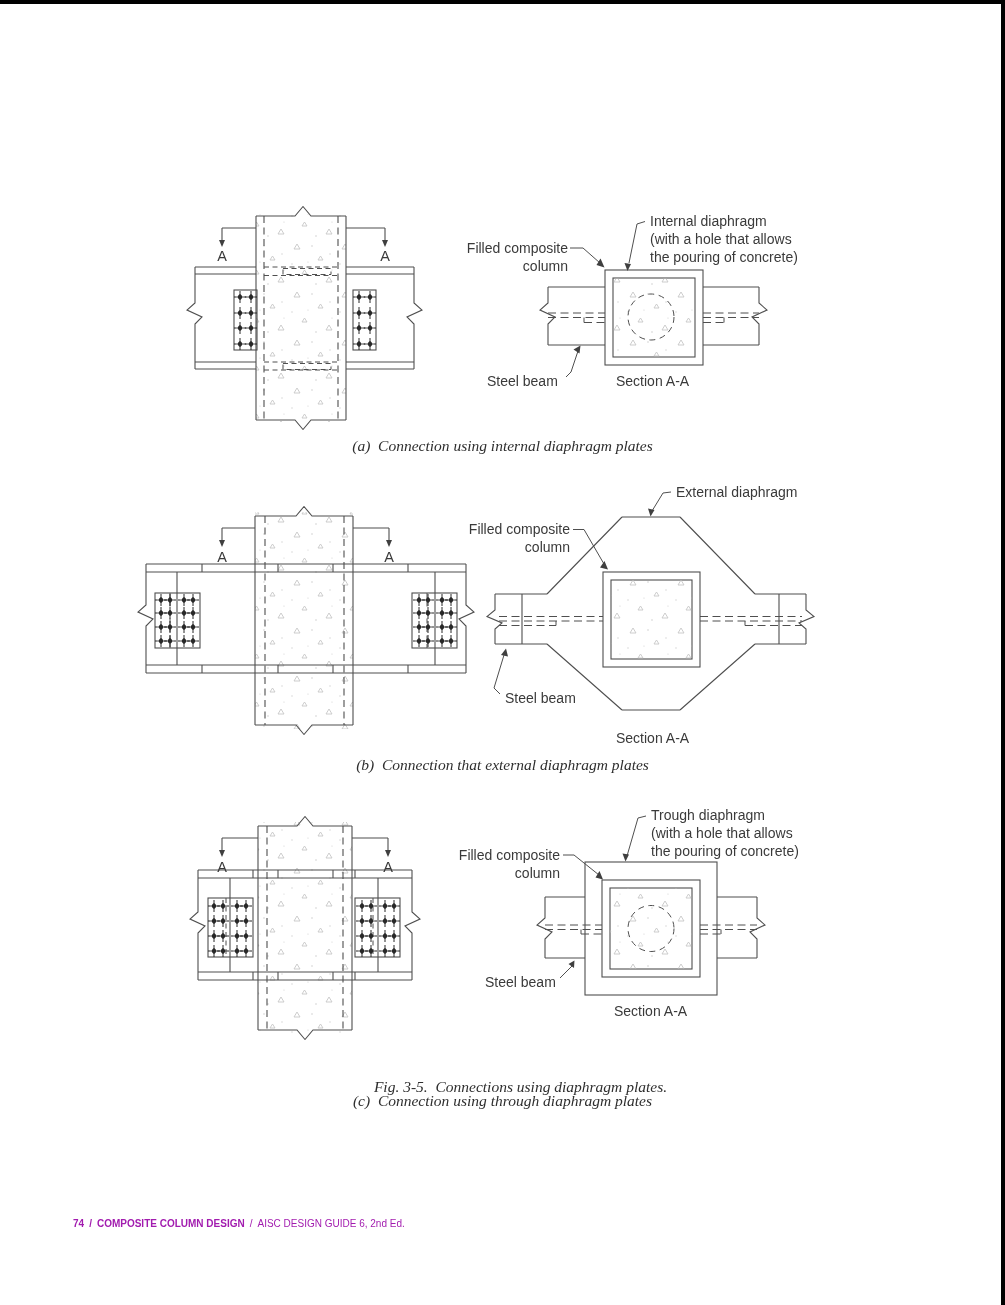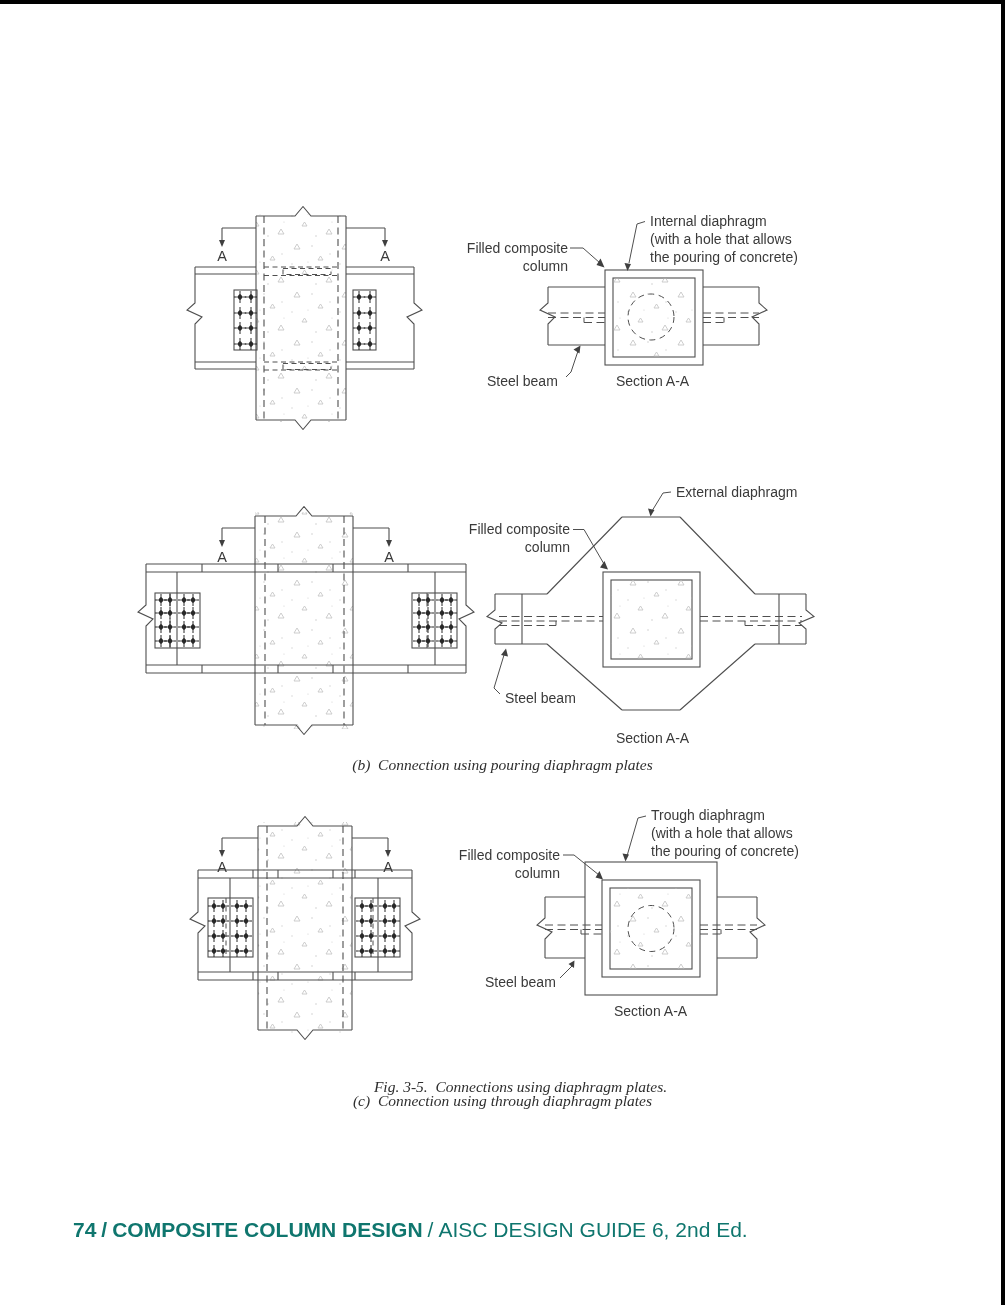--- a/index.html
+++ b/index.html
@@ -18,21 +18,21 @@
   svg.art .dcirc { stroke-dasharray:6 4.5; stroke-width:1; }
   svg.art text { font-family:"Liberation Sans", sans-serif; font-size:14px; fill:#3a3a3a; stroke:none; }
   svg.art text.marker { font-size:14.5px; }
   svg.art .arrow { fill:#3f3f3f; stroke:none; }
   .caption {
     position:absolute; left:0; width:1005px; text-align:center;
     font-family:"Liberation Serif", serif; font-style:italic; font-size:15.5px;
     color:#2e2e2e; white-space:pre;
   }
   .cap-a { top:437px; } .cap-b { top:756px; } .cap-c { top:1092px; } .cap-fig { top:1078px;padding-left:18px; }
-  .footer { position:absolute; left:73px; top:1218px; font-size:21px; color:#0f766e; }
+  .footer { position:absolute; left:73px; top:1218px; font-size:10px; color:#a21caf; }
   .footer .b { font-weight:bold; }
   .footer .sep { margin:0 5px; }
 </style>
 </head>
 <body>
 
 <div class="page">
   <div class="edge-top"></div>
   <div class="edge-right"></div>
 
@@ -273,20 +273,21 @@
       <text x="651" y="820">Trough diaphragm</text>
       <text x="651" y="838">(with a hole that allows</text>
       <text x="651" y="856">the pouring of concrete)</text>
       <text x="560" y="860" text-anchor="end">Filled composite</text>
       <text x="560" y="878" text-anchor="end">column</text>
       <text x="485" y="987">Steel beam</text>
       <text x="614" y="1016">Section A-A</text>
     </g>
   </svg>
 
-  <div class="caption cap-b">(b)  Connection using pouring diaphragm plates</div>
+  <div class="caption cap-a">(a)  Connection using internal diaphragm plates</div>
+  <div class="caption cap-b">(b)  Connection that external diaphragm plates</div>
   <div class="caption cap-c">(c)  Connection using through diaphragm plates</div>
   <div class="caption cap-fig">Fig. 3-5.  Connections using diaphragm plates.</div>
 
   <div class="footer">
     <span class="b">74</span><span class="b sep">/</span><span class="b">COMPOSITE COLUMN DESIGN</span><span class="sep">/</span><span>AISC DESIGN GUIDE 6, 2nd Ed.</span>
   </div>
 </div>
 
 </body></html>

